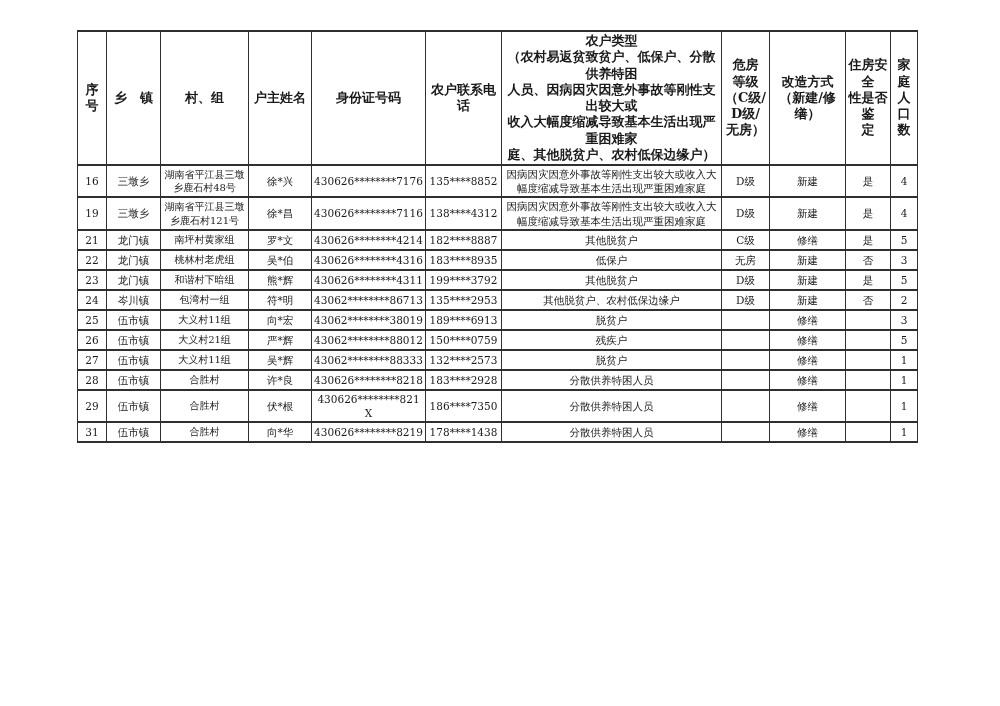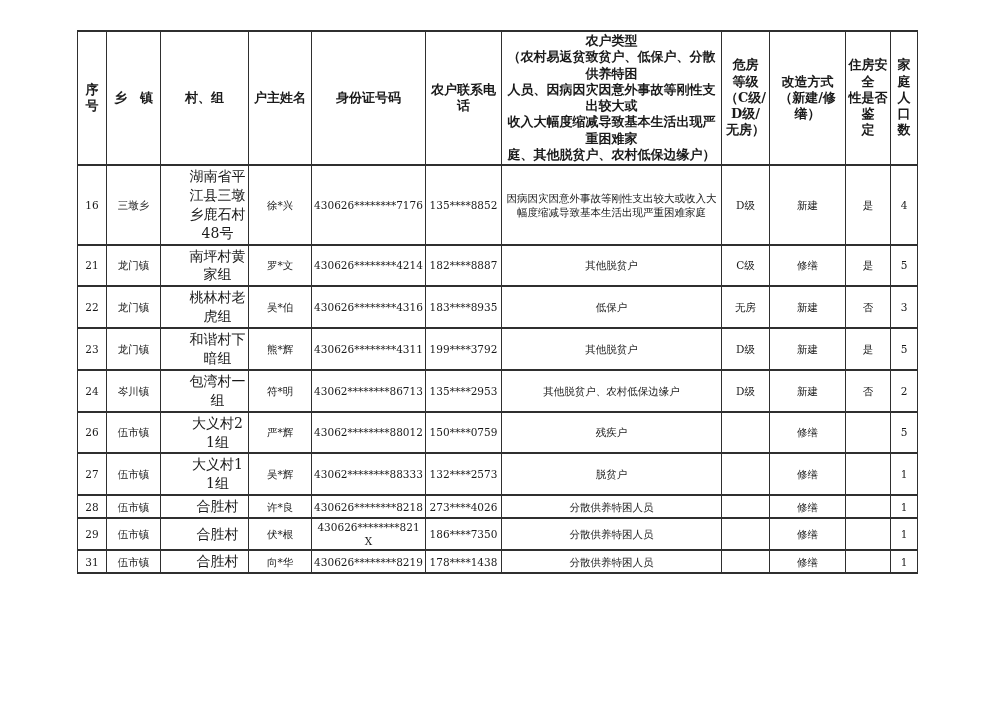--- a/index.html
+++ b/index.html
@@ -39,21 +39,21 @@
     font-weight: bold;
     white-space: pre-line;
     line-height: 1.25;
   }
   table.report-table thead tr { height: 70px; }
   table.report-table tbody tr { height: 20px; }
   table.report-table td {
     font-size: 10.5px;
     line-height: 1.35;
   }
-  table.report-table td.col-2 { font-size: 14px; padding-left: 28px; }
+  table.report-table td.col-2 { font-size: 10px; }
   table.report-table td.col-6 { font-size: 10.5px; margin-top: 8px; }
 </style>
 </head>
 <body>
 
 <div class="page">
   <table class="report-table">
     <colgroup>
       <col style="width:29px">
       <col style="width:54px">
@@ -103,20 +103,33 @@
           <td class="col-3">徐*兴</td>
           <td class="col-4">430626********7176</td>
           <td class="col-5">135****8852</td>
           <td class="col-6">因病因灾因意外事故等刚性支出较大或收入大幅度缩减导致基本生活出现严重困难家庭</td>
           <td class="col-7">D级</td>
           <td class="col-8">新建</td>
           <td class="col-9">是</td>
           <td class="col-10">4</td>
         </tr>
         <tr>
+          <td class="col-0">19</td>
+          <td class="col-1">三墩乡</td>
+          <td class="col-2">湖南省平江县三墩乡鹿石村121号</td>
+          <td class="col-3">徐*昌</td>
+          <td class="col-4">430626********7116</td>
+          <td class="col-5">138****4312</td>
+          <td class="col-6">因病因灾因意外事故等刚性支出较大或收入大幅度缩减导致基本生活出现严重困难家庭</td>
+          <td class="col-7">D级</td>
+          <td class="col-8">新建</td>
+          <td class="col-9">是</td>
+          <td class="col-10">4</td>
+        </tr>
+        <tr>
           <td class="col-0">21</td>
           <td class="col-1">龙门镇</td>
           <td class="col-2">南坪村黄家组</td>
           <td class="col-3">罗*文</td>
           <td class="col-4">430626********4214</td>
           <td class="col-5">182****8887</td>
           <td class="col-6">其他脱贫户</td>
           <td class="col-7">C级</td>
           <td class="col-8">修缮</td>
           <td class="col-9">是</td>
@@ -155,20 +168,33 @@
           <td class="col-3">符*明</td>
           <td class="col-4">43062********86713</td>
           <td class="col-5">135****2953</td>
           <td class="col-6">其他脱贫户、农村低保边缘户</td>
           <td class="col-7">D级</td>
           <td class="col-8">新建</td>
           <td class="col-9">否</td>
           <td class="col-10">2</td>
         </tr>
         <tr>
+          <td class="col-0">25</td>
+          <td class="col-1">伍市镇</td>
+          <td class="col-2">大义村11组</td>
+          <td class="col-3">向*宏</td>
+          <td class="col-4">43062********38019</td>
+          <td class="col-5">189****6913</td>
+          <td class="col-6">脱贫户</td>
+          <td class="col-7"></td>
+          <td class="col-8">修缮</td>
+          <td class="col-9"></td>
+          <td class="col-10">3</td>
+        </tr>
+        <tr>
           <td class="col-0">26</td>
           <td class="col-1">伍市镇</td>
           <td class="col-2">大义村21组</td>
           <td class="col-3">严*辉</td>
           <td class="col-4">43062********88012</td>
           <td class="col-5">150****0759</td>
           <td class="col-6">残疾户</td>
           <td class="col-7"></td>
           <td class="col-8">修缮</td>
           <td class="col-9"></td>
@@ -186,21 +212,21 @@
           <td class="col-8">修缮</td>
           <td class="col-9"></td>
           <td class="col-10">1</td>
         </tr>
         <tr>
           <td class="col-0">28</td>
           <td class="col-1">伍市镇</td>
           <td class="col-2">合胜村</td>
           <td class="col-3">许*良</td>
           <td class="col-4">430626********8218</td>
-          <td class="col-5">273****4026</td>
+          <td class="col-5">183****2928</td>
           <td class="col-6">分散供养特困人员</td>
           <td class="col-7"></td>
           <td class="col-8">修缮</td>
           <td class="col-9"></td>
           <td class="col-10">1</td>
         </tr>
         <tr>
           <td class="col-0">29</td>
           <td class="col-1">伍市镇</td>
           <td class="col-2">合胜村</td>

